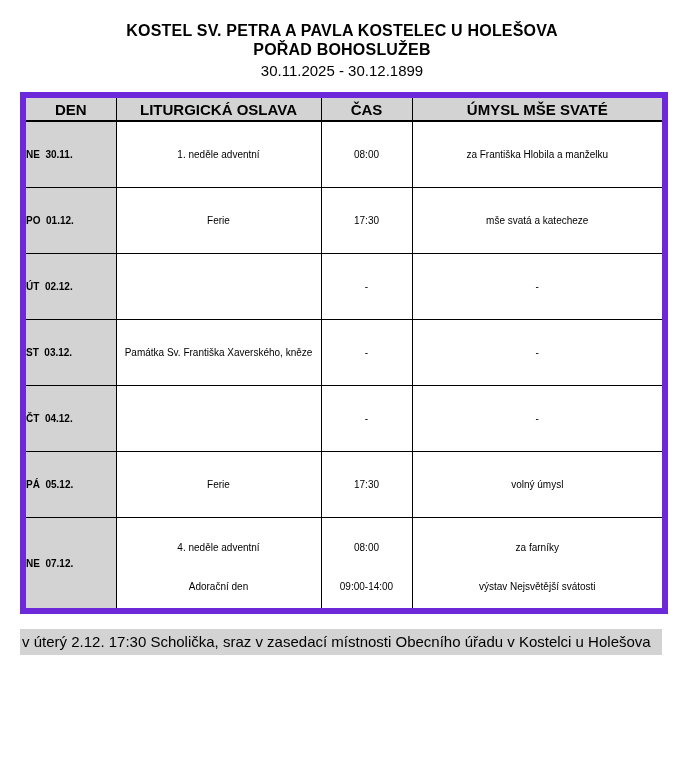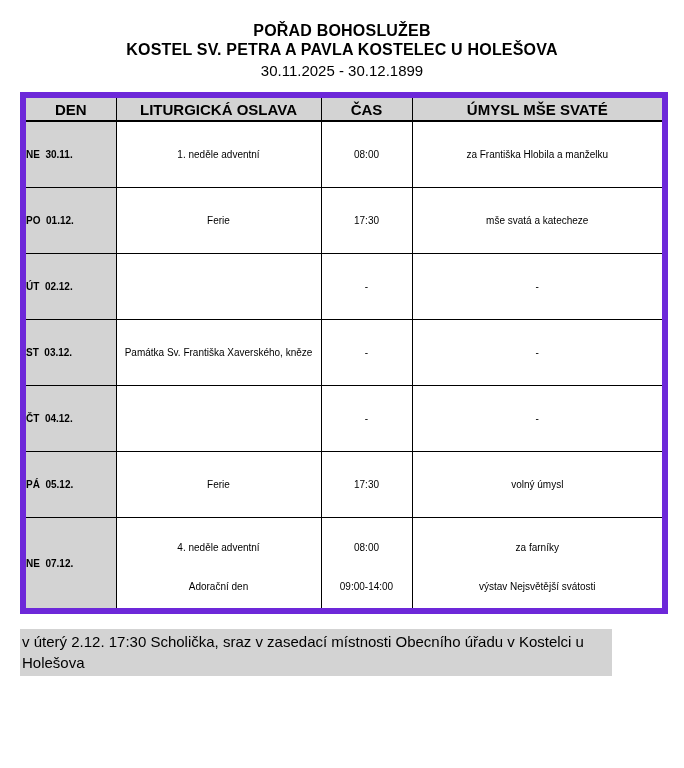--- a/index.html
+++ b/index.html
@@ -71,36 +71,36 @@
     height: 45px;
     display: flex;
     align-items: flex-end;
     justify-content: center;
     box-sizing: border-box;
     padding-bottom: 12px;
   }
   tr.row-multi td.data-cell .entry:first-child { padding-bottom: 6px; }
   .footer-note {
     margin: 15px 0 0 20px;
-    width: 592px;
+    width: 642px;
     box-sizing: border-box;
     background: #d3d3d3;
     font-size: 15px;
     line-height: 21px;
     padding: 2px 8px 3px 2px;
   }
 </style>
 </head>
 <body>
 
 <div class="page">
 
   <div class="title-block">
+    <div class="title-line">KOSTEL SV. PETRA A PAVLA KOSTELEC U HOLEŠOVA</div>
     <div class="title-line">POŘAD BOHOSLUŽEB</div>
-    <div class="title-line">KOSTEL SV. PETRA A PAVLA KOSTELEC U HOLEŠOVA</div>
     <div class="date-line">30.11.2025 - 30.12.1899</div>
   </div>
 
   <table class="schedule">
     <colgroup>
       <col style="width: 93px;">
       <col style="width: 205px;">
       <col style="width: 91px;">
       <col style="width: 253px;">
     </colgroup>

